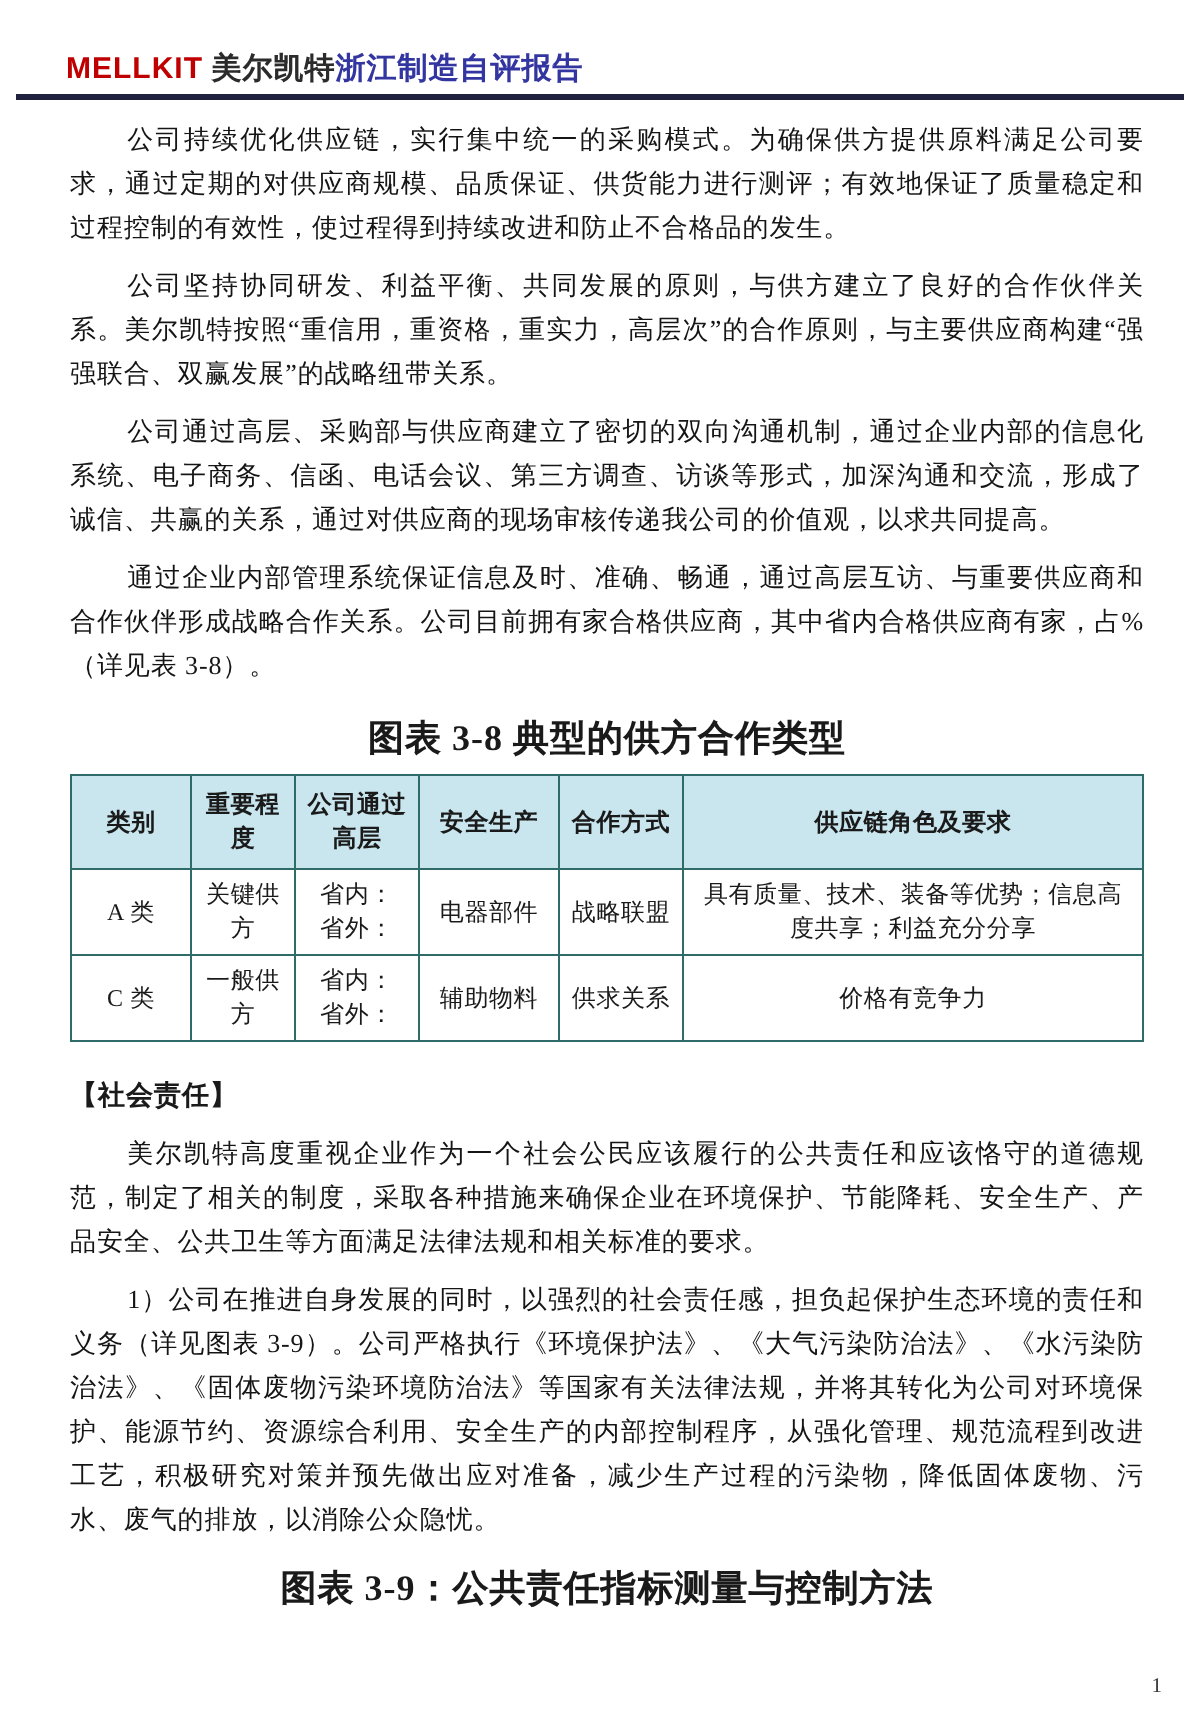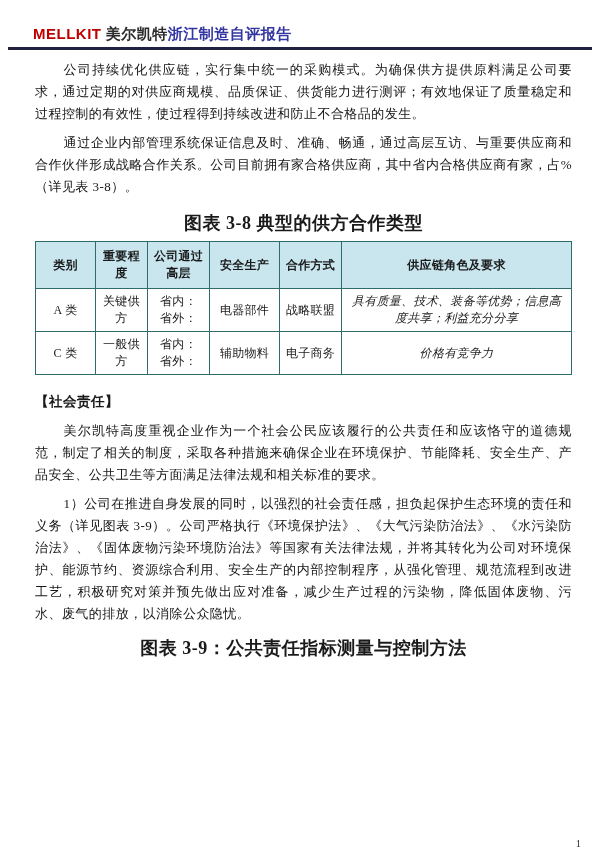--- a/index.html
+++ b/index.html
@@ -63,21 +63,21 @@
     vertical-align: middle;
     text-align: center;
     letter-spacing: 0.3px;
   }
   table.suppliers { border: 1.5px solid #2f6b68; padding-left: 36px; }
   table.suppliers th {
     background: #c9e6ef;
     font-weight: bold;
     padding: 6px 4px;
   }
-  td.role-cell { text-align: left; padding-left: 8px; font-style: italic; }
+  td.role-cell { text-align: left; padding-left: 8px; }
   td.count-cell { text-align: left; padding-left: 8px; }
   td.count-cell div { line-height: 17px; }
 
   
   .section-heading {
     font-weight: bold;
     font-size: 13.5px;
     margin: 18px 0 9px 0;
     letter-spacing: 0.5px;
   }
@@ -97,20 +97,22 @@
 <div class="page">
 
   <div class="report-header">
     <span class="brand">MELLKIT</span>
     <span class="company">美尔凯特</span><span class="report-title">浙江制造自评报告</span>
   </div>
 
   <div class="content">
 
     <p class="para">公司持续优化供应链，实行集中统一的采购模式。为确保供方提供原料满足公司要求，通过定期的对供应商规模、品质保证、供货能力进行测评；有效地保证了质量稳定和过程控制的有效性，使过程得到持续改进和防止不合格品的发生。</p>
+    <p class="para">公司坚持协同研发、利益平衡、共同发展的原则，与供方建立了良好的合作伙伴关系。美尔凯特按照“重信用，重资格，重实力，高层次”的合作原则，与主要供应商构建“强强联合、双赢发展”的战略纽带关系。</p>
+    <p class="para">公司通过高层、采购部与供应商建立了密切的双向沟通机制，通过企业内部的信息化系统、电子商务、信函、电话会议、第三方调查、访谈等形式，加深沟通和交流，形成了诚信、共赢的关系，通过对供应商的现场审核传递我公司的价值观，以求共同提高。</p>
     <p class="para">通过企业内部管理系统保证信息及时、准确、畅通，通过高层互访、与重要供应商和合作伙伴形成战略合作关系。公司目前拥有家合格供应商，其中省内合格供应商有家，占%（详见表 3-8）。</p>
 
     <div class="fig-caption">图表 3-8 典型的供方合作类型</div>
 
     <table class="suppliers">
       <colgroup>
         <col style="width:60px">
           <col style="width:52px">
           <col style="width:62px">
         <col style="width:70px">
@@ -140,21 +142,21 @@
           <td class="role-cell">具有质量、技术、装备等优势；信息高度共享；利益充分分享</td>
         </tr>
         <tr>
           <td>C 类</td>
           <td>一般供方</td>
           <td class="count-cell">
             <div>省内：</div>
             <div>省外：</div>
           </td>
           <td>辅助物料</td>
-          <td>电子商务</td>
+          <td>供求关系</td>
           <td class="role-cell">价格有竞争力</td>
         </tr>
       </tbody>
     </table>
 
     <div class="section-heading">【社会责任】</div>
 
     <p class="para">美尔凯特高度重视企业作为一个社会公民应该履行的公共责任和应该恪守的道德规范，制定了相关的制度，采取各种措施来确保企业在环境保护、节能降耗、安全生产、产品安全、公共卫生等方面满足法律法规和相关标准的要求。</p>
     <p class="para">1）公司在推进自身发展的同时，以强烈的社会责任感，担负起保护生态环境的责任和义务（详见图表 3-9）。公司严格执行《环境保护法》、《大气污染防治法》、《水污染防治法》、《固体废物污染环境防治法》等国家有关法律法规，并将其转化为公司对环境保护、能源节约、资源综合利用、安全生产的内部控制程序，从强化管理、规范流程到改进工艺，积极研究对策并预先做出应对准备，减少生产过程的污染物，降低固体废物、污水、废气的排放，以消除公众隐忧。</p>
 

